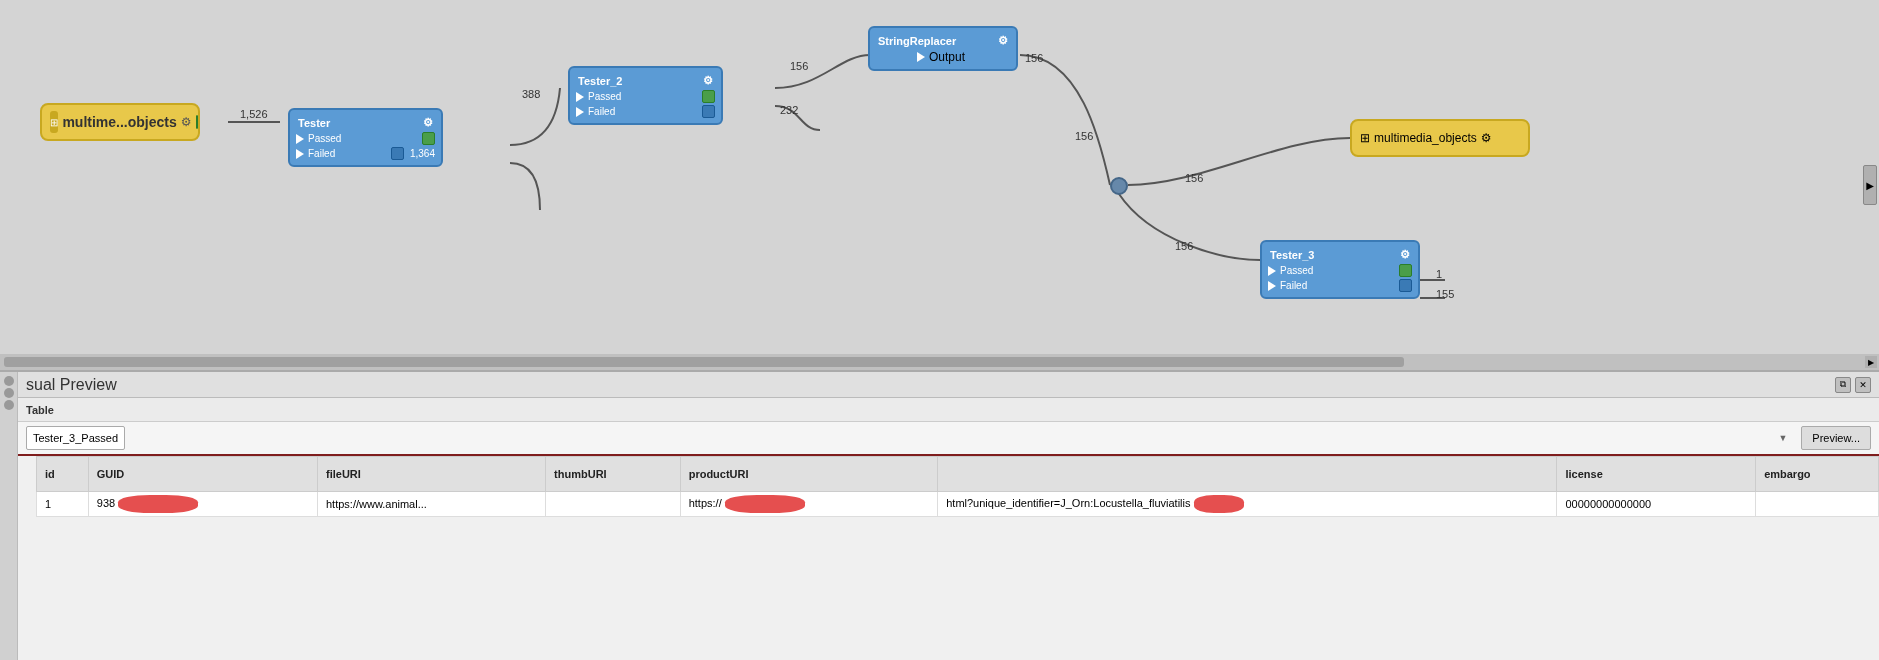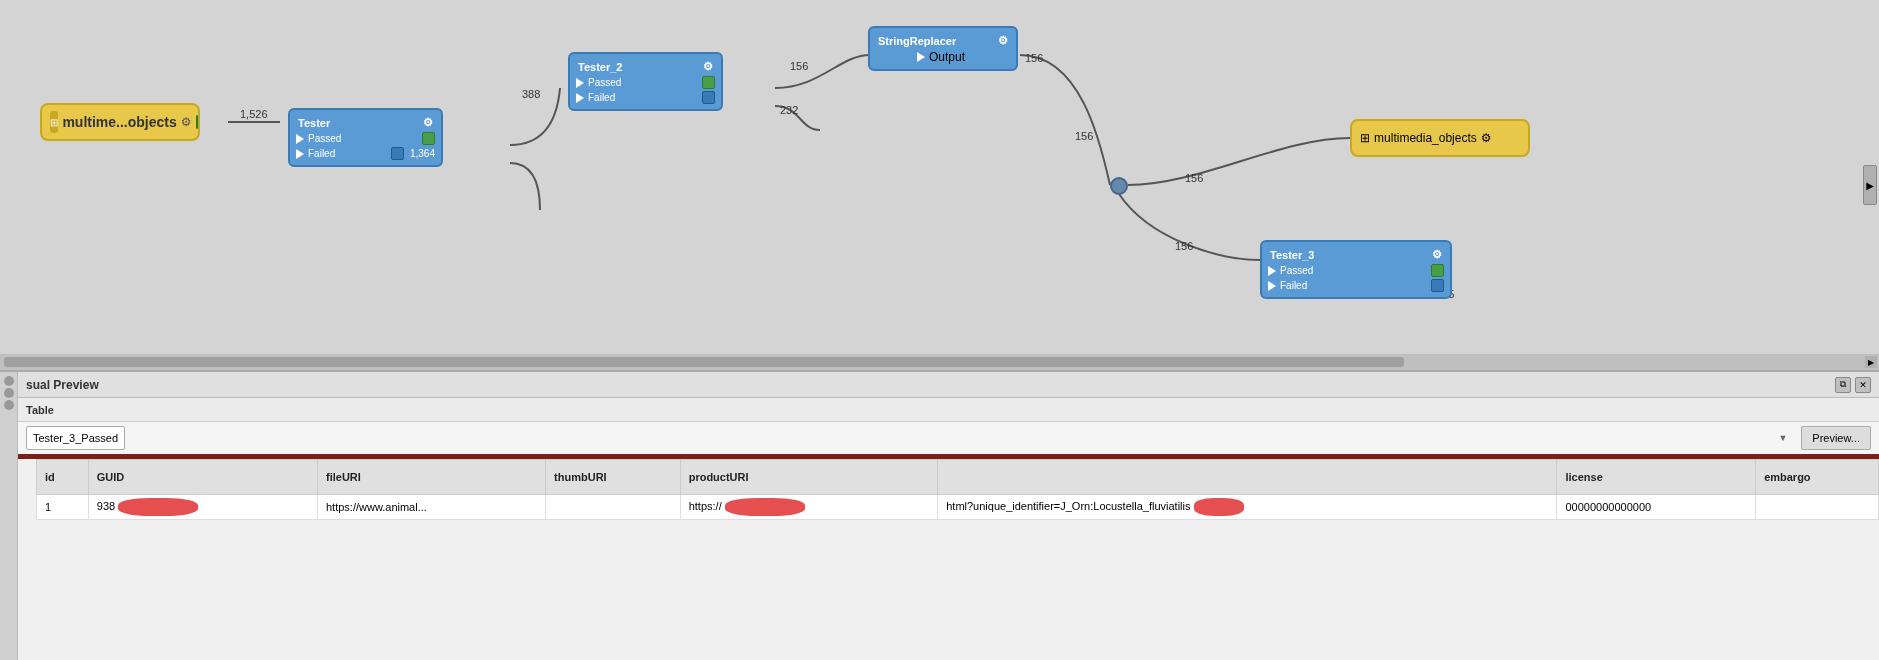--- a/index.html
+++ b/index.html
@@ -198,21 +198,21 @@
     .panel-titlebar {
       display: flex;
       align-items: center;
       justify-content: space-between;
       background: #e0e0e0;
       border-bottom: 1px solid #bbb;
       padding: 3px 8px;
       height: 26px;
     }
     .panel-title {
-      font-size: 12px; font-weight: bold; color: #333;
+      font-size: 16px; font-weight: normal; color: #333;
     }
     .panel-controls {
       display: flex; gap: 4px;
     }
     .panel-control-btn {
       width: 16px; height: 16px;
       background: #c0c0c0;
       border: 1px solid #888;
       border-radius: 2px;
       display: flex; align-items: center; justify-content: center;
@@ -230,21 +230,21 @@
     .panel-subtitle {
       font-size: 11px; color: #333; font-weight: bold;
     }
 
     
     .dropdown-row {
       display: flex;
       align-items: center;
       padding: 4px 8px;
       gap: 8px;
-      border-bottom: 5px solid #7f1d1d;
+      border-bottom: 2px solid #7f1d1d;
       background: #f5f5f5;
     }
     .dropdown-select {
       flex: 1;
       height: 24px;
       border: 1px solid #aaa;
       background: #fff;
       font-size: 11px;
       padding: 2px 6px;
       border-radius: 2px;
@@ -407,21 +407,21 @@
       </div>
       <div class="node-row">
         <span class="triangle-right"></span>
         <span class="node-row-label">Failed</span>
         <div class="node-port-blue"></div>
         <span style="font-size:10px;color:#fff;margin-left:2px;">1,364</span>
       </div>
     </div>
   </div>
 
-  <div class="node" style="left:568px; top:52px;">
+  <div class="node" style="left:568px; top:66px;">
     <div class="node-tester">
       <div class="node-header">
         <span>Tester_2</span>
         <span>⚙</span>
       </div>
       <div class="node-row">
         <span class="triangle-right"></span>
         <span class="node-row-label">Passed</span>
         <div class="node-port-green"></div>
       </div>
@@ -452,21 +452,21 @@
   <div class="node" style="left:1350px; top:119px;">
     <div class="node-dest">
       <div class="node-icon">⊞</div>
       <span class="node-label">multimedia_objects</span>
       <span class="node-gear">⚙</span>
       <div class="node-port"></div>
     </div>
   </div>
 
   <div class="node" style="left:1260px; top:240px;">
-    <div class="node-tester" style="width:192px;">
+    <div class="node-tester" style="width:160px;">
       <div class="node-header">
         <span>Tester_3</span>
         <span>⚙</span>
       </div>
       <div class="node-row">
         <span class="triangle-right"></span>
         <span class="node-row-label">Passed</span>
         <div class="node-port-green"></div>
       </div>
       <div class="node-row">

